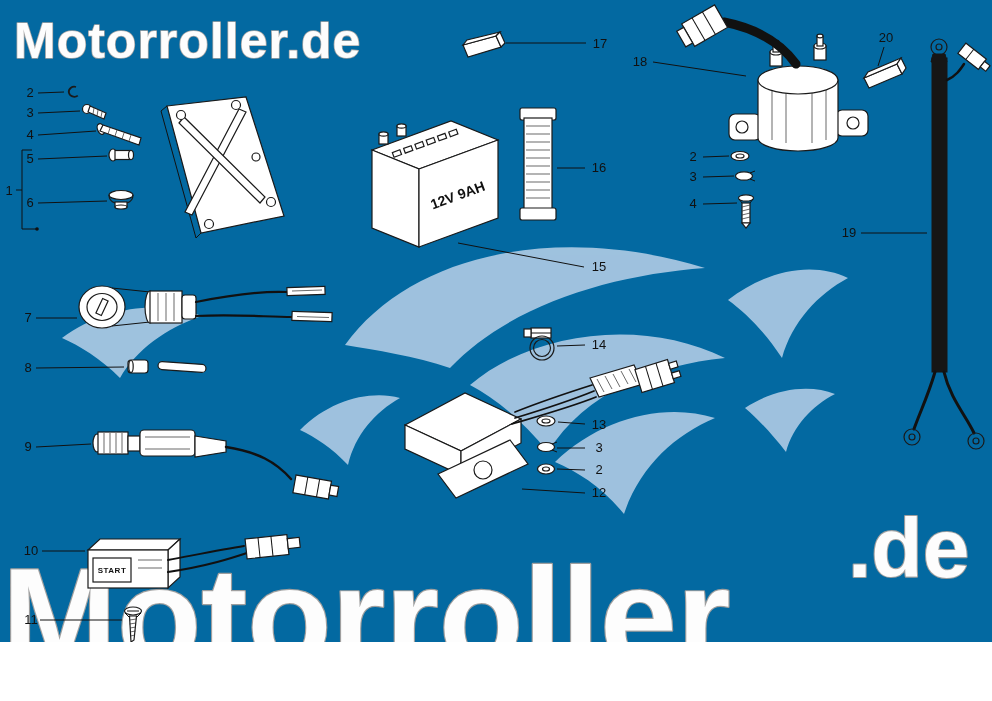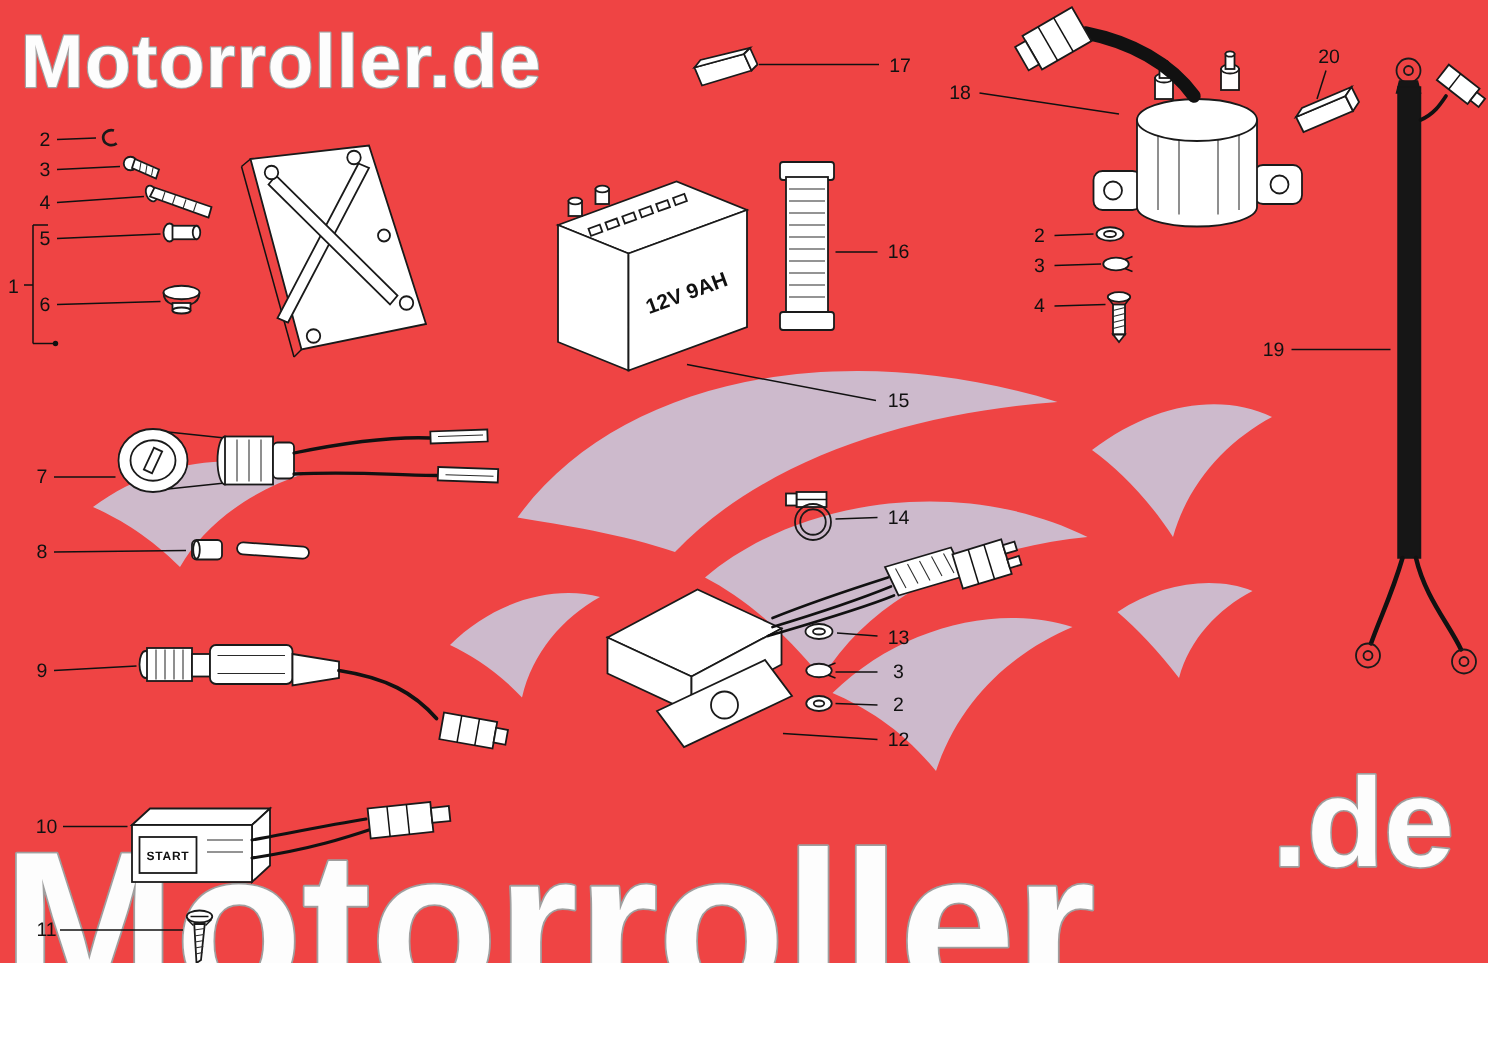--- a/index.html
+++ b/index.html
@@ -1,16 +1,16 @@
 <!DOCTYPE html>
 <html><head>
 <meta charset="utf-8">
 <style>
   html,body{margin:0;padding:0;background:#ffffff;}
-  .page{position:relative;width:992px;height:642px;background:#ef4444;overflow:hidden;
+  .page{position:relative;width:992px;height:642px;background:#0369a1;overflow:hidden;
         font-family:"Liberation Sans",sans-serif;}
   svg{display:block;}
   text.callout{font-size:13px;fill:#111;font-family:"Liberation Sans",sans-serif;}
   .sh{fill:#ffffff;stroke:#1a1a1a;stroke-width:1.2;}
   .shd{fill:#161616;stroke:#161616;stroke-width:1;}
   .shn{fill:none;stroke:#1a1a1a;stroke-width:1.2;}
   .ln{stroke:#111;stroke-width:1;fill:none;}
   .thin{stroke:#2a2a2a;stroke-width:0.7;fill:none;}
   .wire{fill:none;stroke:#111;stroke-linecap:round;}
   .wm{font-family:"Liberation Sans",sans-serif;font-weight:bold;

